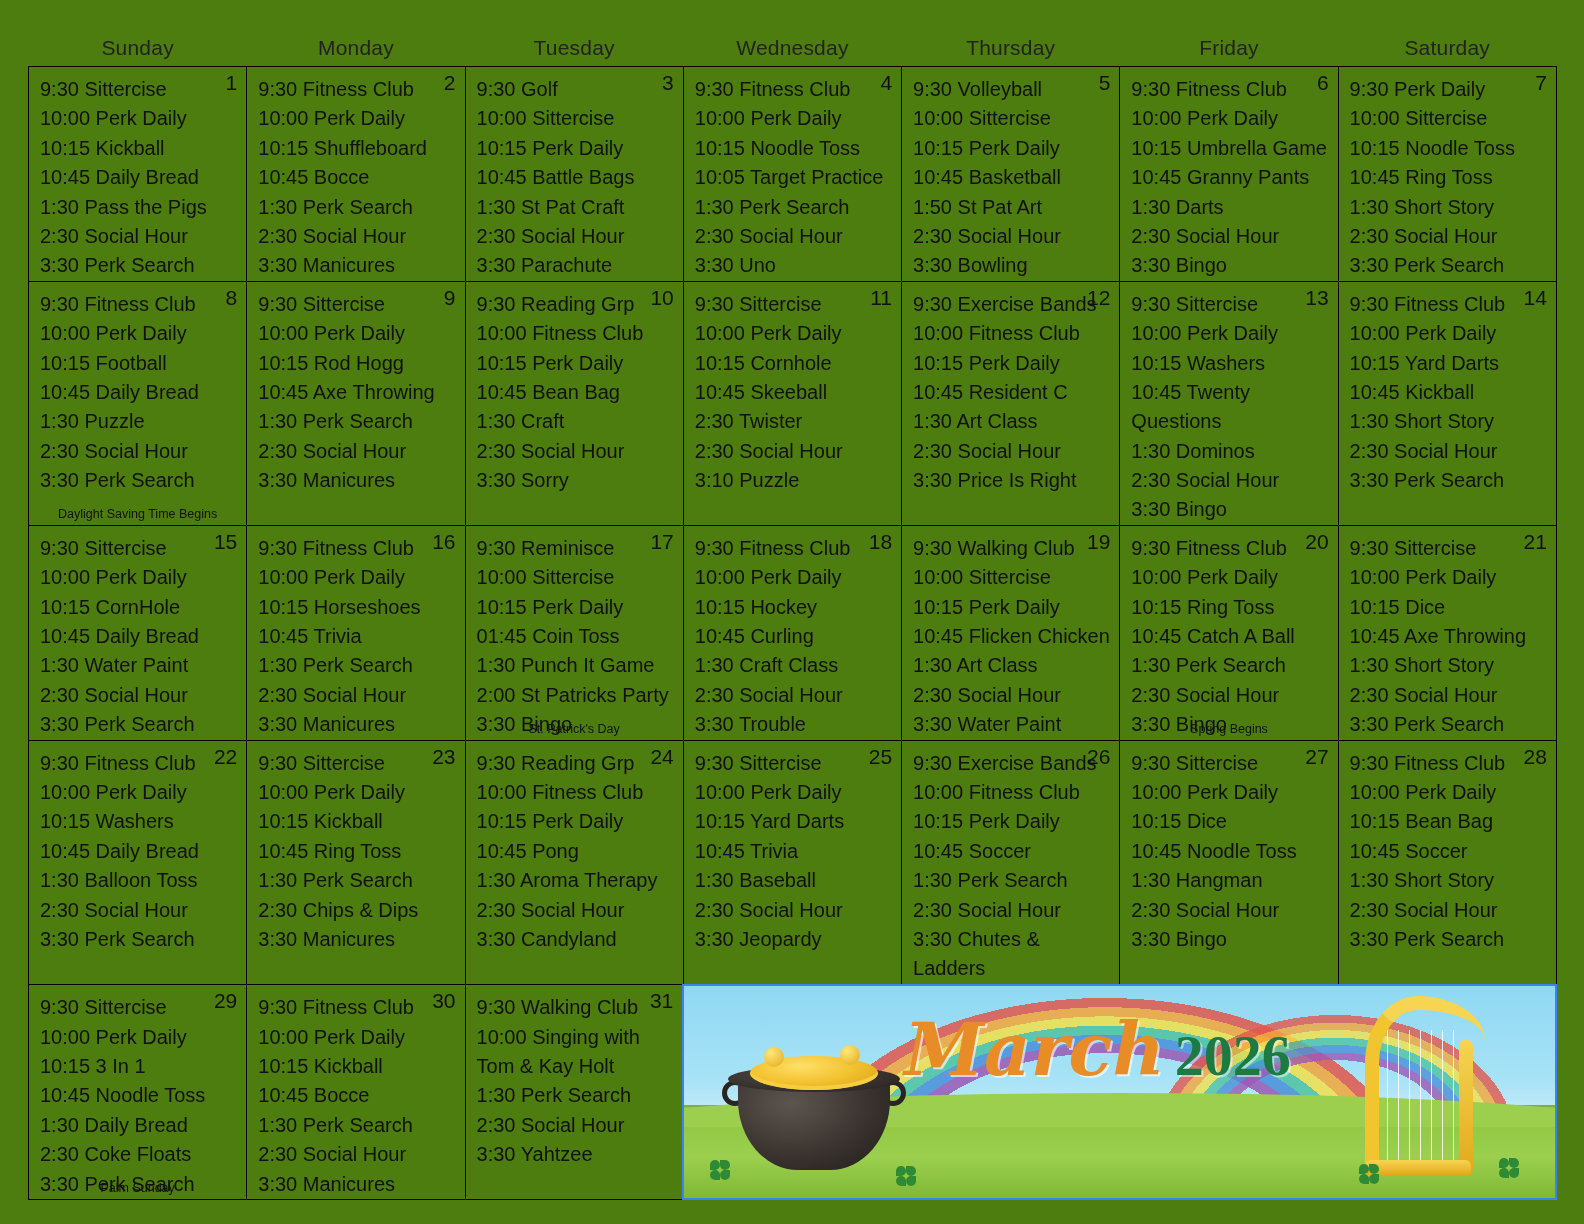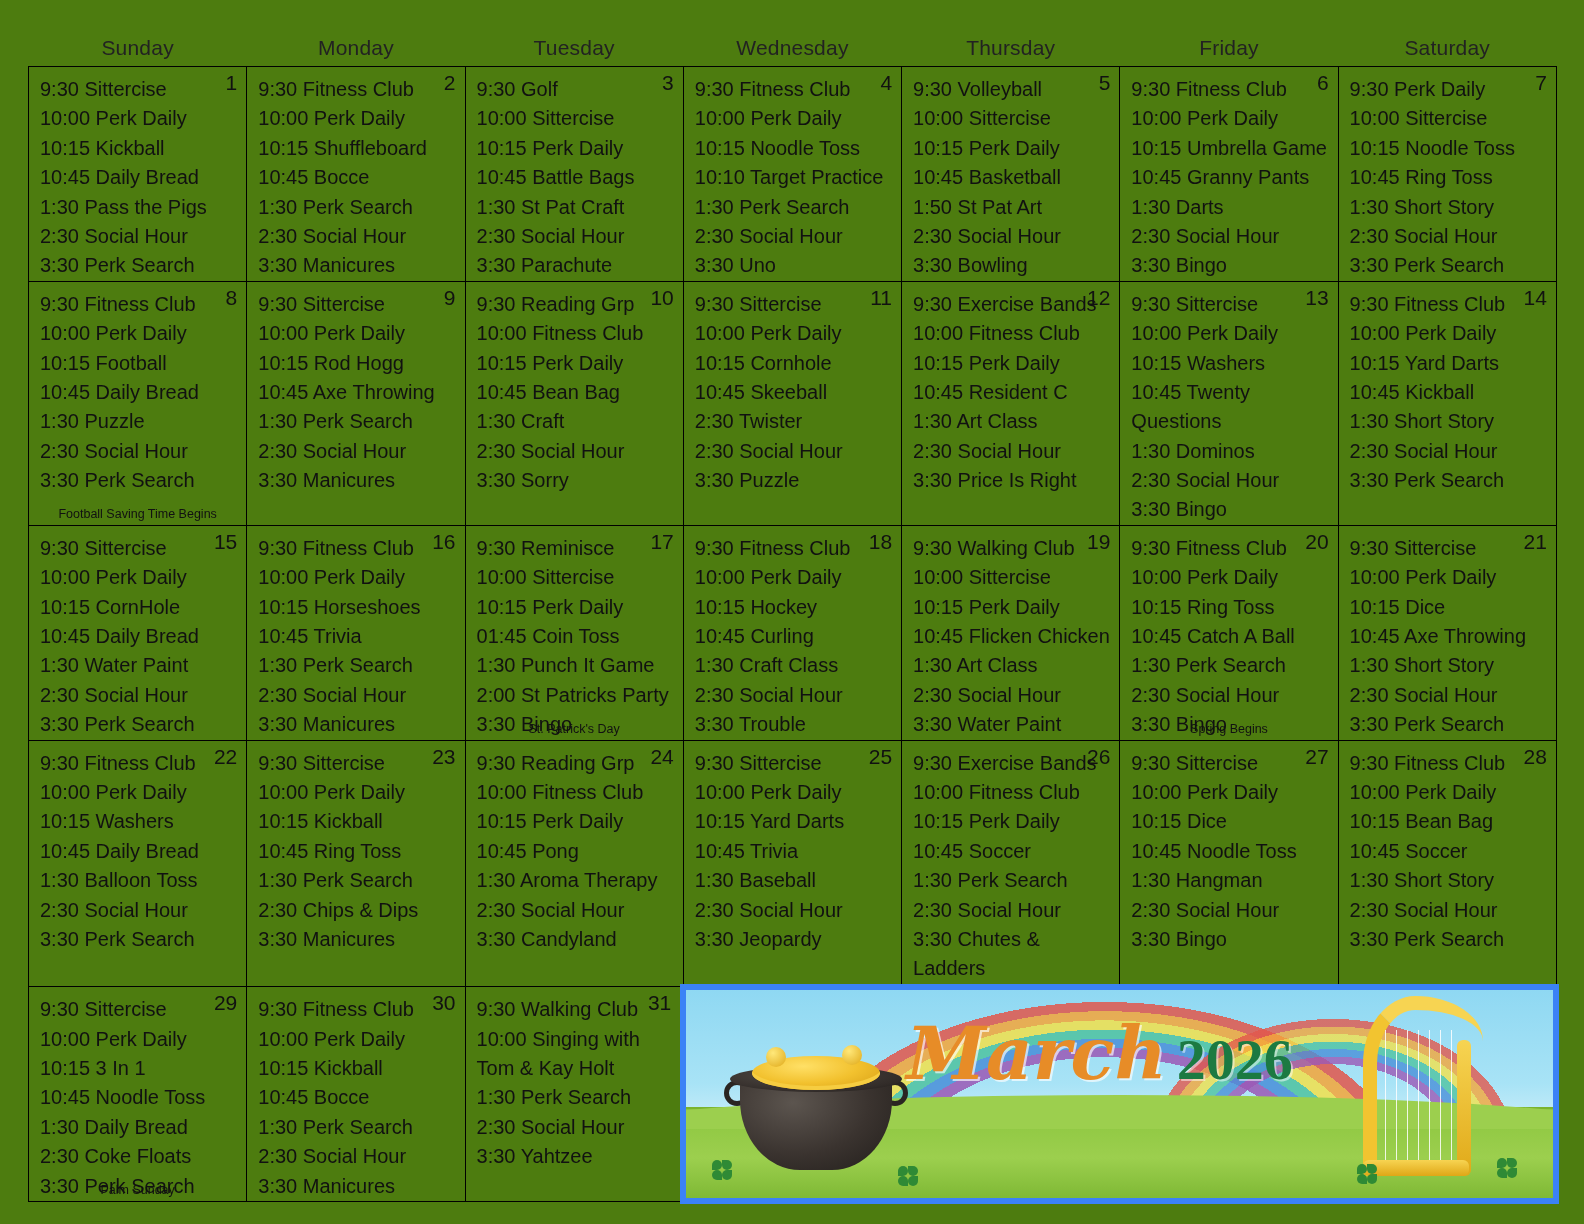--- a/index.html
+++ b/index.html
@@ -58,21 +58,21 @@
   .events div { white-space: normal; }
   .note {
     position: absolute;
     bottom: 4px;
     left: 0; right: 0;
     text-align: center;
     font-size: 12.5px;
     color: #111;
   }
   td.banner {
-    border: 6px solid #3b82f6;
+    border: 2px solid #3b82f6;
     padding: 0;
     position: relative;
     overflow: hidden;
   }
   
   .banner-art {
     position: absolute;
     inset: 0;
     background: linear-gradient(#8fd8f2 0%, #a8e3f6 45%, #bfeaf8 58%, #bfeaf8 58.5%);
     overflow: hidden;
@@ -313,21 +313,21 @@
                 <div>3:30 Parachute</div>
               </div>
 
   </td>
             <td class="day">
     <span class="daynum">4</span>
     <div class="events">
                 <div>9:30 Fitness Club</div>
                 <div>10:00  Perk Daily</div>
                 <div>10:15 Noodle Toss</div>
-                <div>10:10 Target Practice</div>
+                <div>10:05 Target Practice</div>
                 <div>1:30 Perk Search</div>
                 <div>2:30 Social Hour</div>
                 <div>3:30 Uno</div>
               </div>
 
   </td>
             <td class="day">
     <span class="daynum">5</span>
     <div class="events">
                 <div>9:30 Volleyball</div>
@@ -372,21 +372,21 @@
     <span class="daynum">8</span>
     <div class="events">
                 <div>9:30 Fitness Club</div>
                 <div>10:00  Perk Daily</div>
                 <div>10:15 Football</div>
                 <div>10:45 Daily Bread</div>
                 <div>1:30 Puzzle</div>
                 <div>2:30 Social Hour</div>
                 <div>3:30 Perk Search</div>
               </div>
-    <div class="note">Football Saving Time Begins</div>
+    <div class="note">Daylight Saving Time Begins</div>
   </td>
             <td class="day">
     <span class="daynum">9</span>
     <div class="events">
                 <div>9:30 Sittercise</div>
                 <div>10:00  Perk Daily</div>
                 <div>10:15 Rod Hogg</div>
                 <div>10:45 Axe Throwing</div>
                 <div>1:30 Perk Search</div>
                 <div>2:30 Social Hour</div>
@@ -409,21 +409,21 @@
   </td>
             <td class="day">
     <span class="daynum">11</span>
     <div class="events">
                 <div>9:30 Sittercise</div>
                 <div>10:00  Perk Daily</div>
                 <div>10:15 Cornhole</div>
                 <div>10:45 Skeeball</div>
                 <div>2:30 Twister</div>
                 <div>2:30 Social Hour</div>
-                <div>3:30 Puzzle</div>
+                <div>3:10 Puzzle</div>
               </div>
 
   </td>
             <td class="day">
     <span class="daynum">12</span>
     <div class="events">
                 <div>9:30 Exercise Bands</div>
                 <div>10:00 Fitness Club</div>
                 <div>10:15 Perk Daily</div>
                 <div>10:45 Resident C</div>

